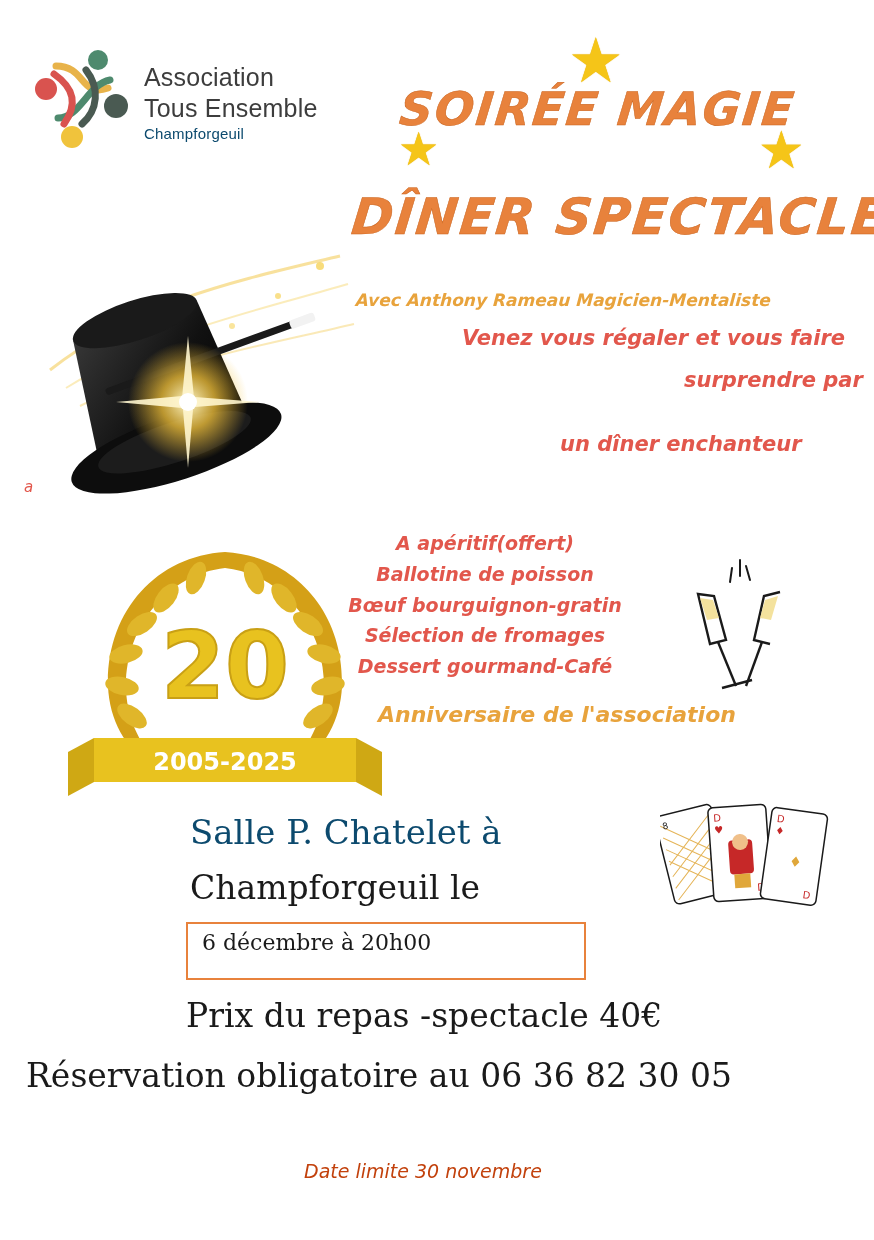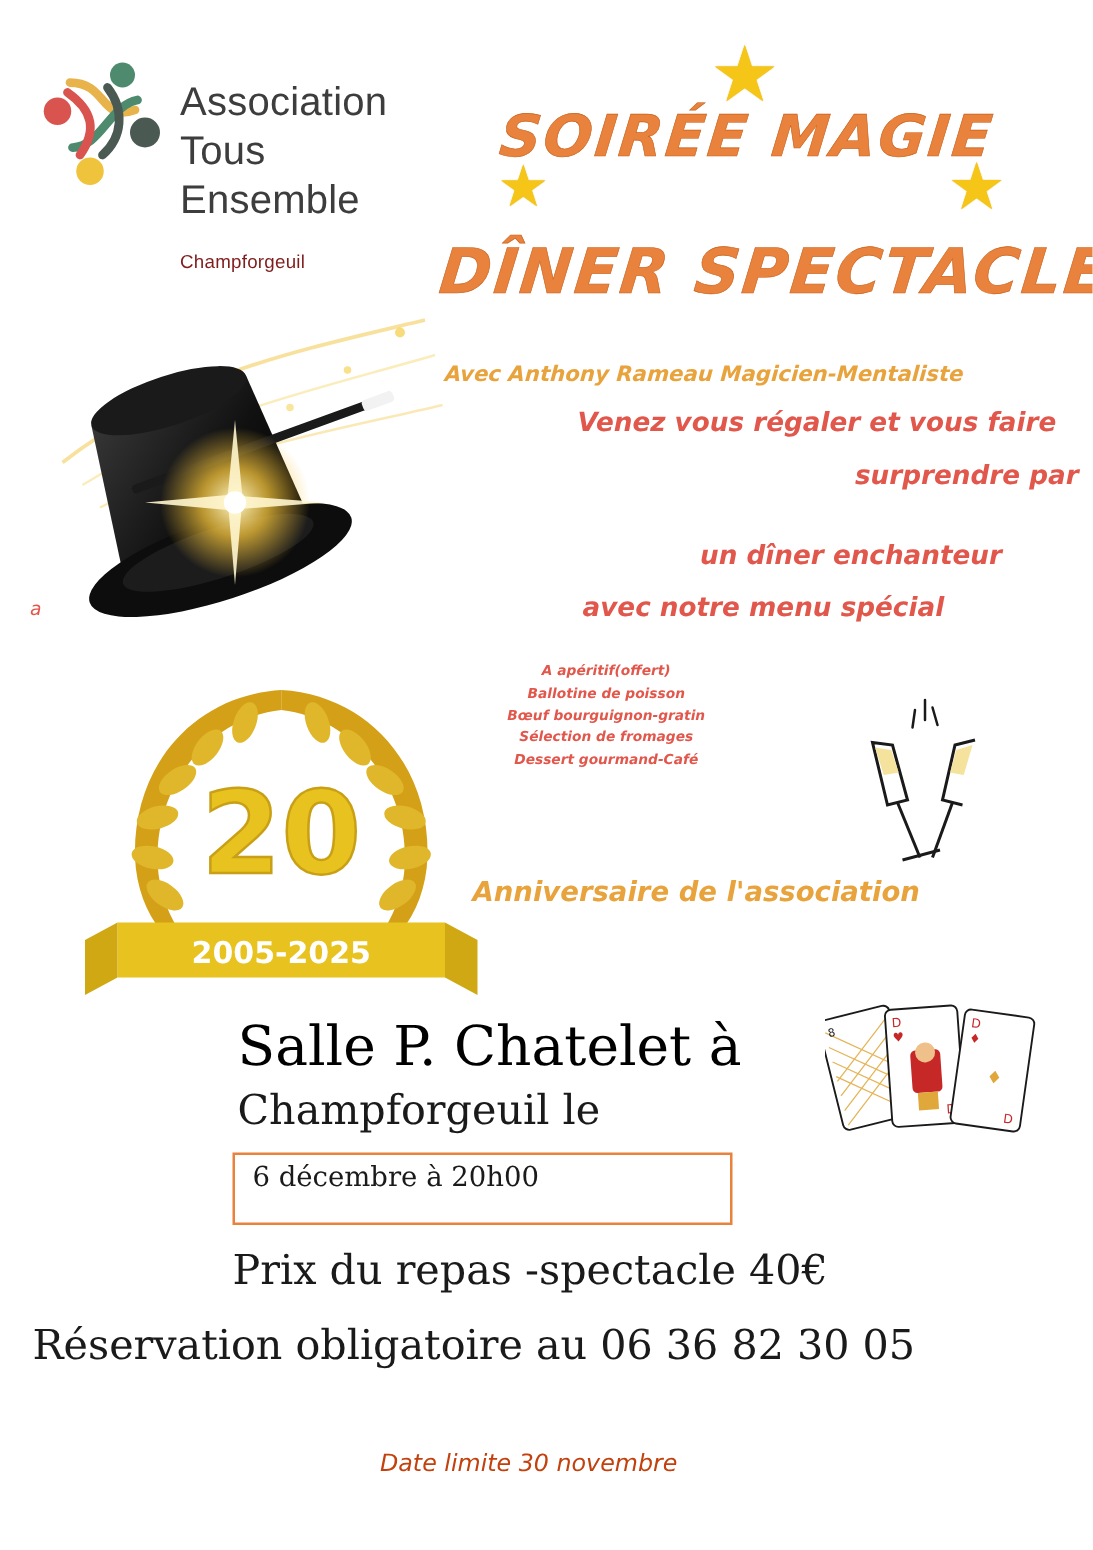--- a/index.html
+++ b/index.html
@@ -38,30 +38,30 @@
     height: 110px;
   }
   .assoc-text {
     position: absolute;
     left: 116px;
     top: 18px;
     width: 220px;
   }
   .assoc-line1, .assoc-line2 {
     font-family: "Liberation Sans", sans-serif;
-    font-size: 32px;
+    font-size: 25px;
     color: #3d3d3d;
     line-height: 1.22;
     letter-spacing: 0.2px;
   }
   .assoc-line3 {
     font-family: "Liberation Sans", sans-serif;
     font-size: 15px;
-    color: #7f1d1d;
-    margin-top: 22px;
+    color: #0c4a6e;
+    margin-top: 2px;
     letter-spacing: 0.2px;
   }
 
   
   .title-main {
     position: absolute;
     left: 400px;
     top: 82px;
     font-family: "DejaVu Sans", sans-serif;
     font-weight: bold;
@@ -138,21 +138,21 @@
     position: absolute;
     left: 340px;
     top: 528px;
     width: 290px;
     text-align: center;
   }
   .menu-item {
     font-family: "DejaVu Sans", sans-serif;
     font-style: italic;
     font-weight: bold;
-    font-size: 11px;
+    font-size: 19px;
     color: #e2574c;
     line-height: 1.62;
     white-space: nowrap;
   }
   .anniv {
     position: absolute;
     left: 378px;
     top: 702px;
     font-family: "DejaVu Sans", sans-serif;
     font-style: italic;
@@ -170,22 +170,22 @@
     width: 330px;
     height: 280px;
   }
 
   
   .line-venue1 {
     position: absolute;
     left: 190px;
     top: 812px;
     font-family: "DejaVu Serif", serif;
-    font-size: 44px;
-    color: #000000;
+    font-size: 34px;
+    color: #0c4a6e;
     white-space: nowrap;
   }
   .line-venue2 {
     position: absolute;
     left: 190px;
     top: 868px;
     font-family: "DejaVu Serif", serif;
     font-size: 33px;
     color: #1a1a1a;
     white-space: nowrap;
@@ -330,21 +330,20 @@
       <path d="M178 96 L184 158 L178 228 L172 158 Z" fill="#fff6cf" opacity="0.9"></path>
       <path d="M106 162 L172 168 L250 162 L172 156 Z" fill="#fff6cf" opacity="0.9"></path>
       <circle cx="178" cy="162" r="9" fill="#ffffff"></circle>
     </svg>
   </div>
 
   <div class="performer">Avec Anthony Rameau Magicien-Mentaliste</div>
   <div class="verse v1">Venez vous régaler et vous faire</div>
   <div class="verse v2">surprendre par</div>
   <div class="verse v3">un dîner enchanteur</div>
-  <div class="verse v4">avec notre menu spécial</div>
   <div class="stray-a">a</div>
 
   <div class="menu">
     <div class="menu-item">A apéritif(offert)</div>
     <div class="menu-item">Ballotine de poisson</div>
     <div class="menu-item">Bœuf bourguignon-gratin</div>
     <div class="menu-item">Sélection de fromages</div>
     <div class="menu-item">Dessert gourmand-Café</div>
   </div>
   <div class="anniv">Anniversaire de l'association</div>

